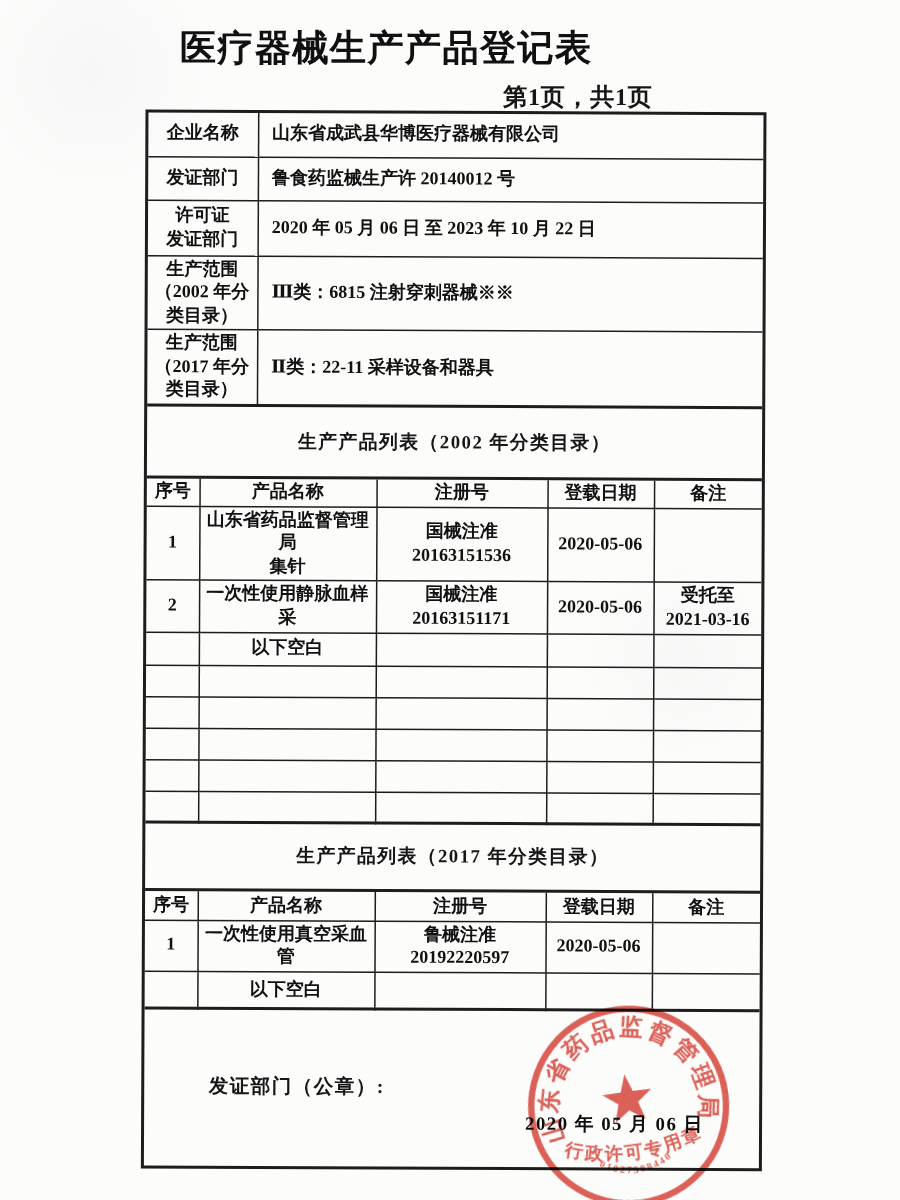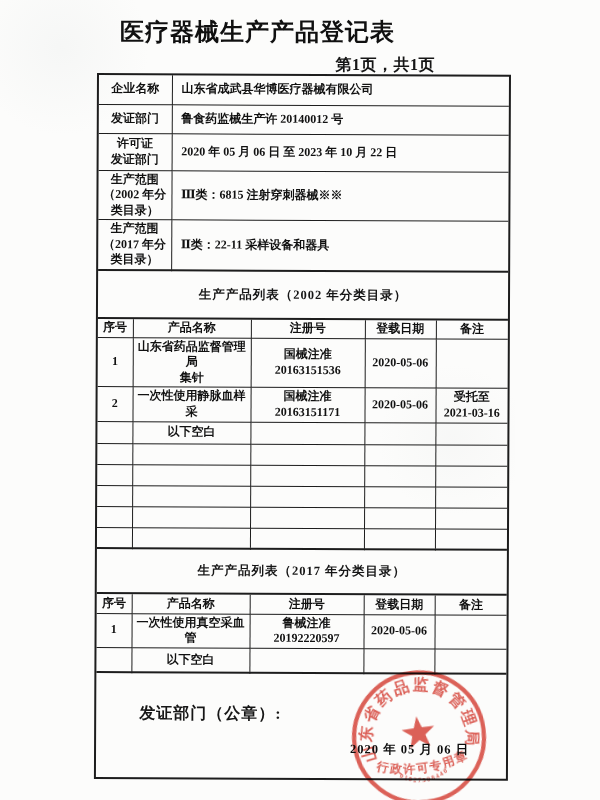--- a/index.html
+++ b/index.html
@@ -42,21 +42,21 @@
   td:first-child, th:first-child{border-left:none;}
   td:last-child,  th:last-child{border-right:none;}
   .label-cell{padding:1px 0;}
   .value-cell{text-align:left;padding-left:9px;}
   .section-cell{
     height:46px;display:flex;align-items:center;justify-content:center;
     font-size:12.5px;font-weight:bold;letter-spacing:1px;
   }
   .sec2{height:43px;}
   .footer-cell{position:relative;height:104px;overflow:visible;}
-  .issuer{position:absolute;left:43px;top:30px;font-size:16px;font-weight:bold;letter-spacing:1px;}
+  .issuer{position:absolute;left:43px;top:42px;font-size:13px;font-weight:bold;letter-spacing:1px;}
   .issue-date{
     position:absolute;left:254px;top:67px;z-index:2;
     font-size:12.5px;font-weight:bold;letter-spacing:1px;white-space:nowrap;color:#0d0d0d;
   }
   .seal{
     position:absolute;left:252px;top:-8px;width:142px;height:142px;z-index:1;
     mix-blend-mode:multiply;opacity:.87;
     transform:rotate(-8deg);
     filter:blur(.3px);
   }

